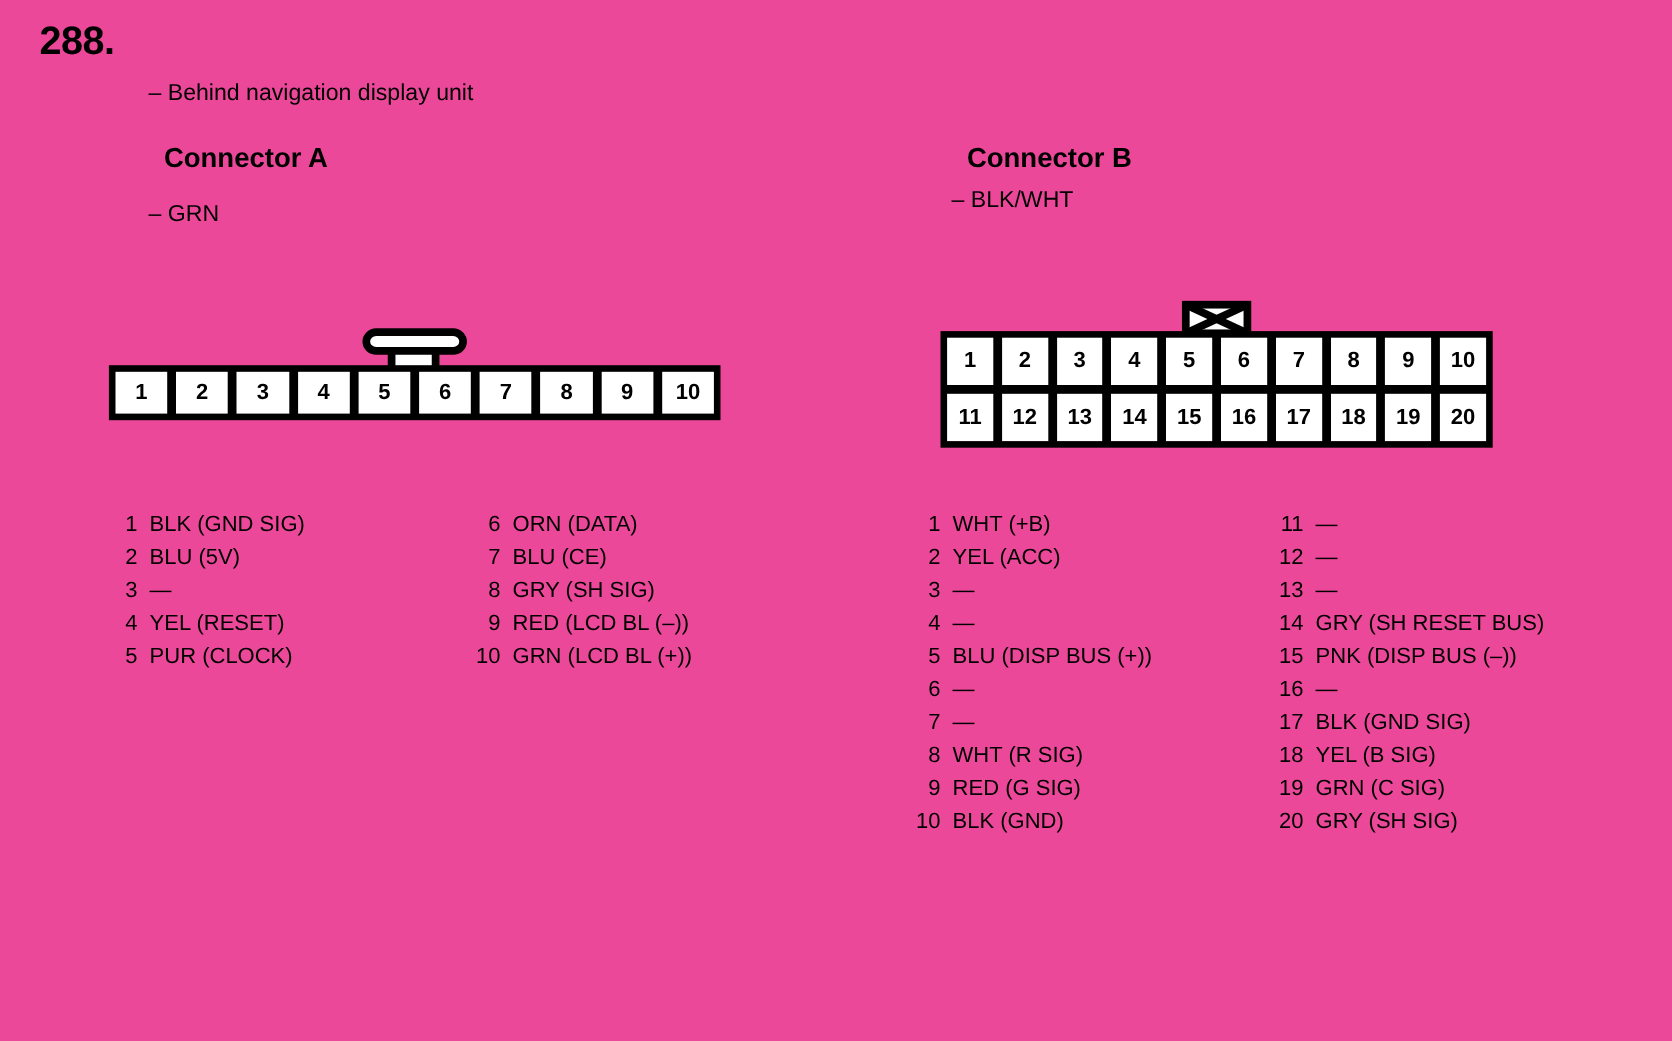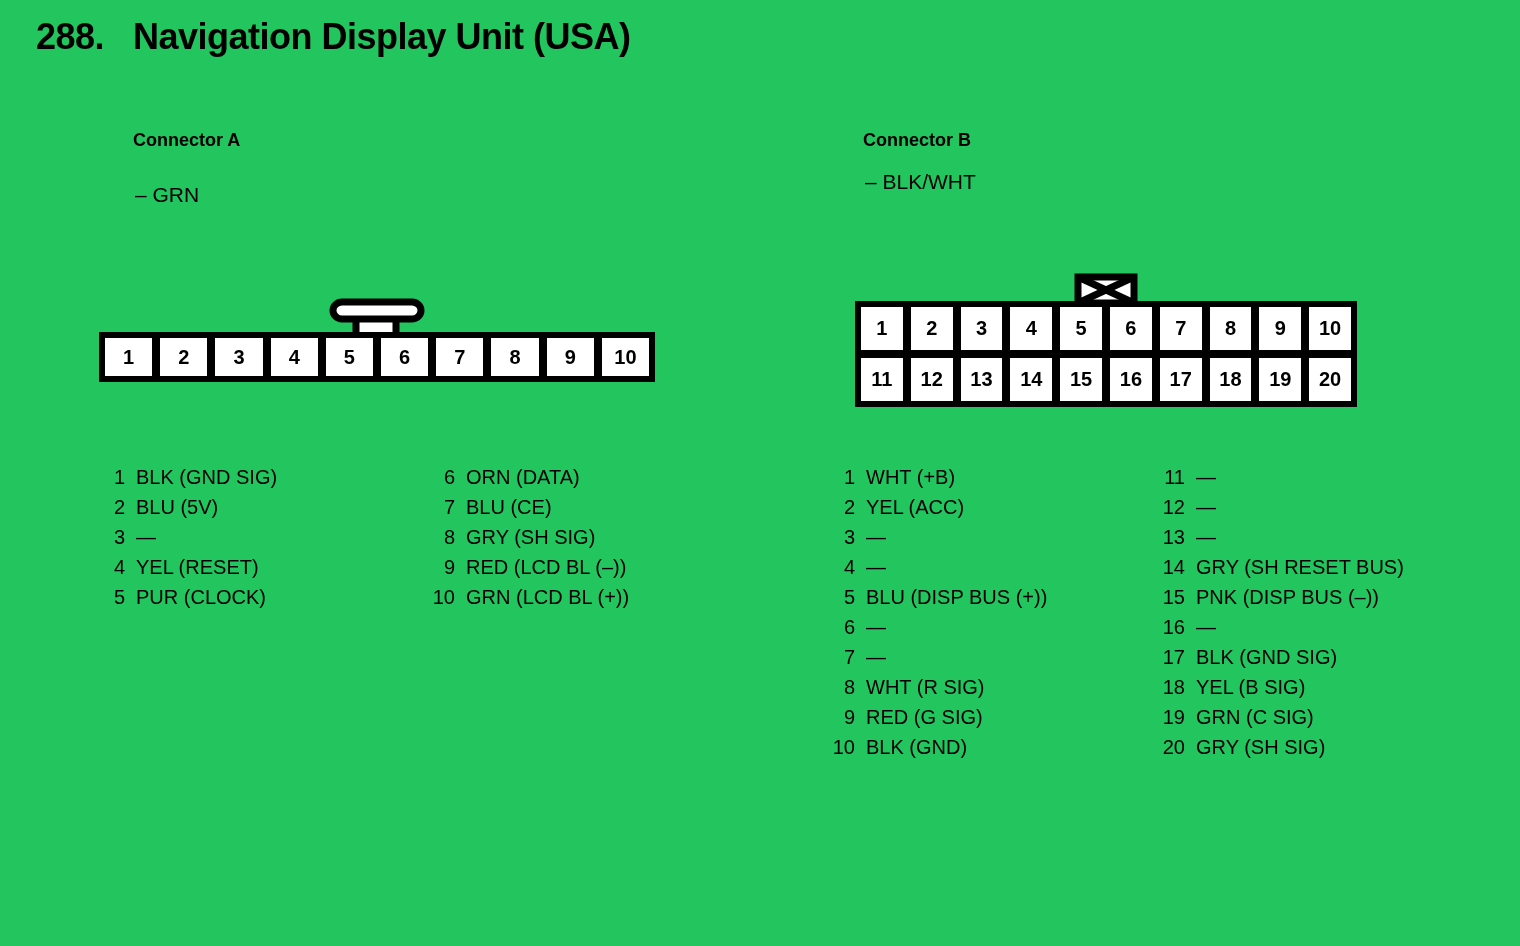--- a/index.html
+++ b/index.html
@@ -1,31 +1,31 @@
 <!DOCTYPE html>
 <html><head>
 <meta charset="utf-8">
 <style>
   html, body { margin: 0; padding: 0; background: #ffffff; }
   .page {
     position: relative;
     width: 1520px;
     height: 946px;
-    background: #22c55e;
+    background: #ec4899;
     color: #000000;
     font-family: "Liberation Sans", sans-serif;
     overflow: hidden;
   }
   .abs { position: absolute; }
 
   .title-num   { left: 36px;  top: 16px; font-size: 36px; font-weight: bold; letter-spacing: -0.5px; }
   .title-text  { left: 133px; top: 16px; font-size: 36px; font-weight: bold; letter-spacing: -0.5px; }
   .subtitle    { left: 135px; top: 73px; font-size: 21px; }
 
-  .conn-heading { font-size: 18px; font-weight: bold; }
+  .conn-heading { font-size: 25px; font-weight: bold; margin-left: 16px; }
   .conn-note    { font-size: 21px; white-space: nowrap; }
 
   .heading-a { left: 133px; top: 130px; }
   .note-a1   { left: 135px; top: 170px; margin-top: 13px; }
   .note-a2   { left: 135px; top: 199px; }
   .heading-b { left: 863px; top: 130px; }
   .note-b1   { left: 865px; top: 170px; }
   .note-b2   { left: 865px; top: 199px; }
 
   .connector {
@@ -62,21 +62,21 @@
   .pin-row { display: flex; height: 30px; align-items: center; }
   .pin-num { width: 28px; text-align: right; margin-right: 11px; flex: none; }
   .pin-label { white-space: nowrap; }
 </style>
 </head>
 <body>
 
 <div class="page">
 
   <div class="abs title-num">288.</div>
-  <div class="abs title-text">Navigation Display Unit (USA)</div>
+  <div class="abs subtitle">– Behind navigation display unit</div>
 
   <div class="abs conn-heading heading-a">Connector A</div>
   <div class="abs conn-note note-a1">– GRN</div>
 
   <div class="abs conn-heading heading-b">Connector B</div>
   <div class="abs conn-note note-b1">– BLK/WHT</div>
 
   <svg class="abs latch-svg" width="104" height="40" viewBox="0 0 104 40">
     <rect x="31" y="16" width="40" height="28" fill="#ffffff" stroke="#000000" stroke-width="7"></rect>
     <rect x="8" y="8" width="88" height="17" rx="9" fill="#ffffff" stroke="#000000" stroke-width="7" stroke-linejoin="round"></rect>

